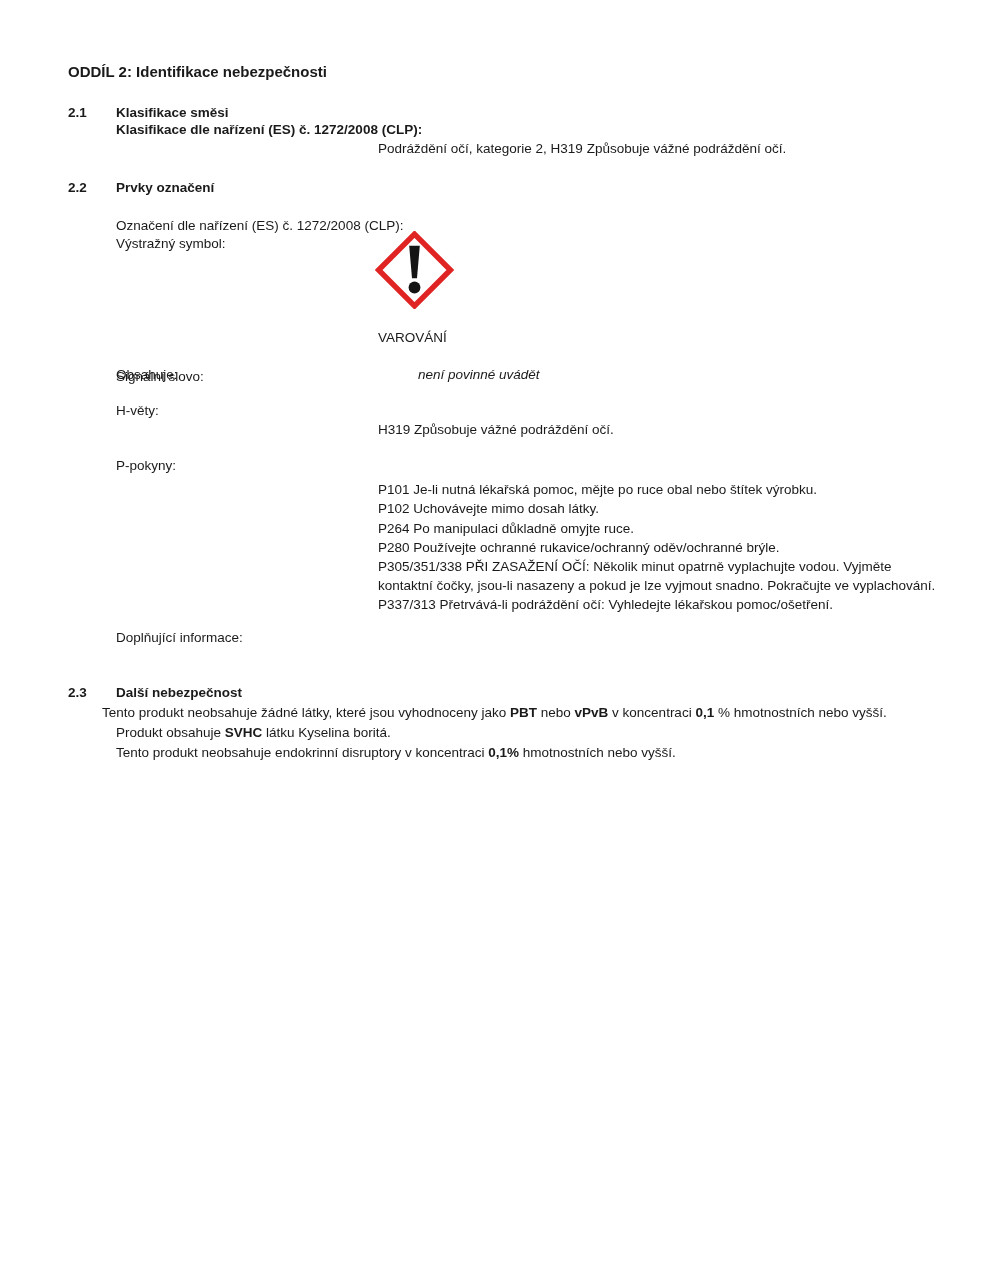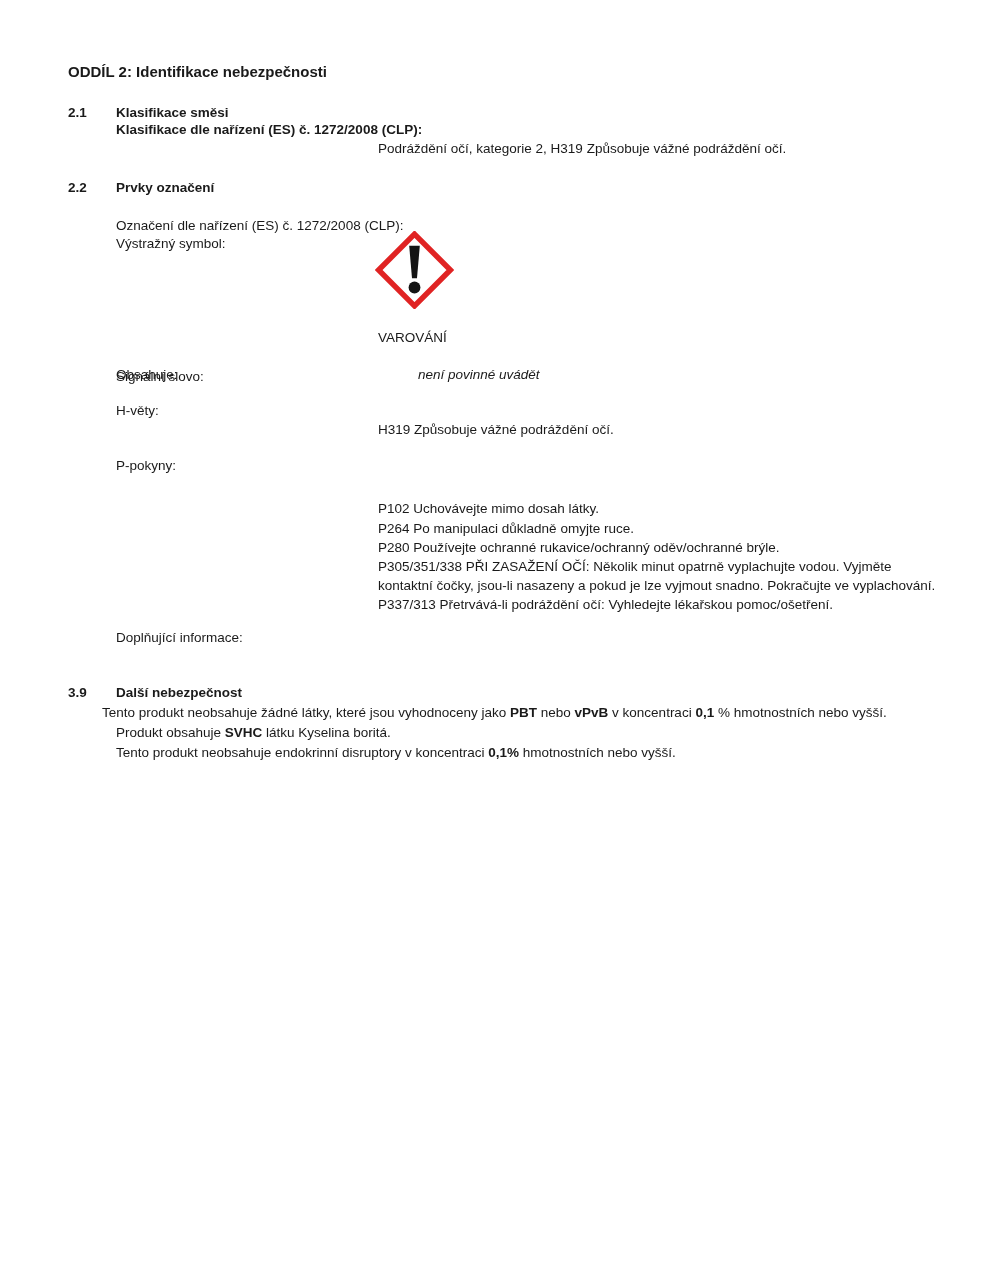--- a/index.html
+++ b/index.html
@@ -57,28 +57,29 @@
   <div class="ln" style="left:116px;top:329px;margin-top:39px;">Signální slovo:</div>
   <div class="ln" style="left:378px;top:329px;">VAROVÁNÍ</div>
 
   <div class="ln" style="left:116px;top:366px;">Obsahuje:</div>
   <div class="ln i" style="left:378px;top:366px;margin-left:40px;">není povinné uvádět</div>
 
   <div class="ln" style="left:116px;top:402px;">H-věty:</div>
   <div class="ln" style="left:378px;top:421px;">H319 Způsobuje vážné podráždění očí.</div>
 
   <div class="ln" style="left:116px;top:457px;">P-pokyny:</div>
+  <div class="ln" style="left:378px;top:481px;">P101 Je-li nutná lékařská pomoc, mějte po ruce obal nebo štítek výrobku.</div>
   <div class="ln" style="left:378px;top:500px;">P102 Uchovávejte mimo dosah látky.</div>
   <div class="ln" style="left:378px;top:520px;">P264 Po manipulaci důkladně omyjte ruce.</div>
   <div class="ln" style="left:378px;top:539px;">P280 Používejte ochranné rukavice/ochranný oděv/ochranné brýle.</div>
   <div class="ln" style="left:378px;top:558px;">P305/351/338 PŘI ZASAŽENÍ OČÍ: Několik minut opatrně vyplachujte vodou. Vyjměte</div>
   <div class="ln" style="left:378px;top:577px;">kontaktní čočky, jsou-li nasazeny a pokud je lze vyjmout snadno. Pokračujte ve vyplachování.</div>
   <div class="ln" style="left:378px;top:596px;">P337/313 Přetrvává-li podráždění očí: Vyhledejte lékařskou pomoc/ošetření.</div>
 
   <div class="ln" style="left:116px;top:629px;">Doplňující informace:</div>
 
-  <div class="ln b" style="left:68px;top:684px;">3.9</div>
+  <div class="ln b" style="left:68px;top:684px;">2.3</div>
   <div class="ln b" style="left:116px;top:684px;">Další nebezpečnost</div>
   <div class="ln" style="left:102px;top:704px;"><span>Tento produkt neobsahuje žádné látky, které jsou vyhodnoceny jako </span><span class="seg-b">PBT</span><span> nebo </span><span class="seg-b">vPvB</span><span> v koncentraci </span><span class="seg-b">0,1</span><span> % hmotnostních nebo vyšší.</span></div>
   <div class="ln" style="left:116px;top:724px;"><span>Produkt obsahuje </span><span class="seg-b">SVHC</span><span> látku Kyselina boritá.</span></div>
   <div class="ln" style="left:116px;top:744px;"><span>Tento produkt neobsahuje endokrinní disruptory v koncentraci </span><span class="seg-b">0,1%</span><span> hmotnostních nebo vyšší.</span></div>
 
 </div>
 
 </body></html>

